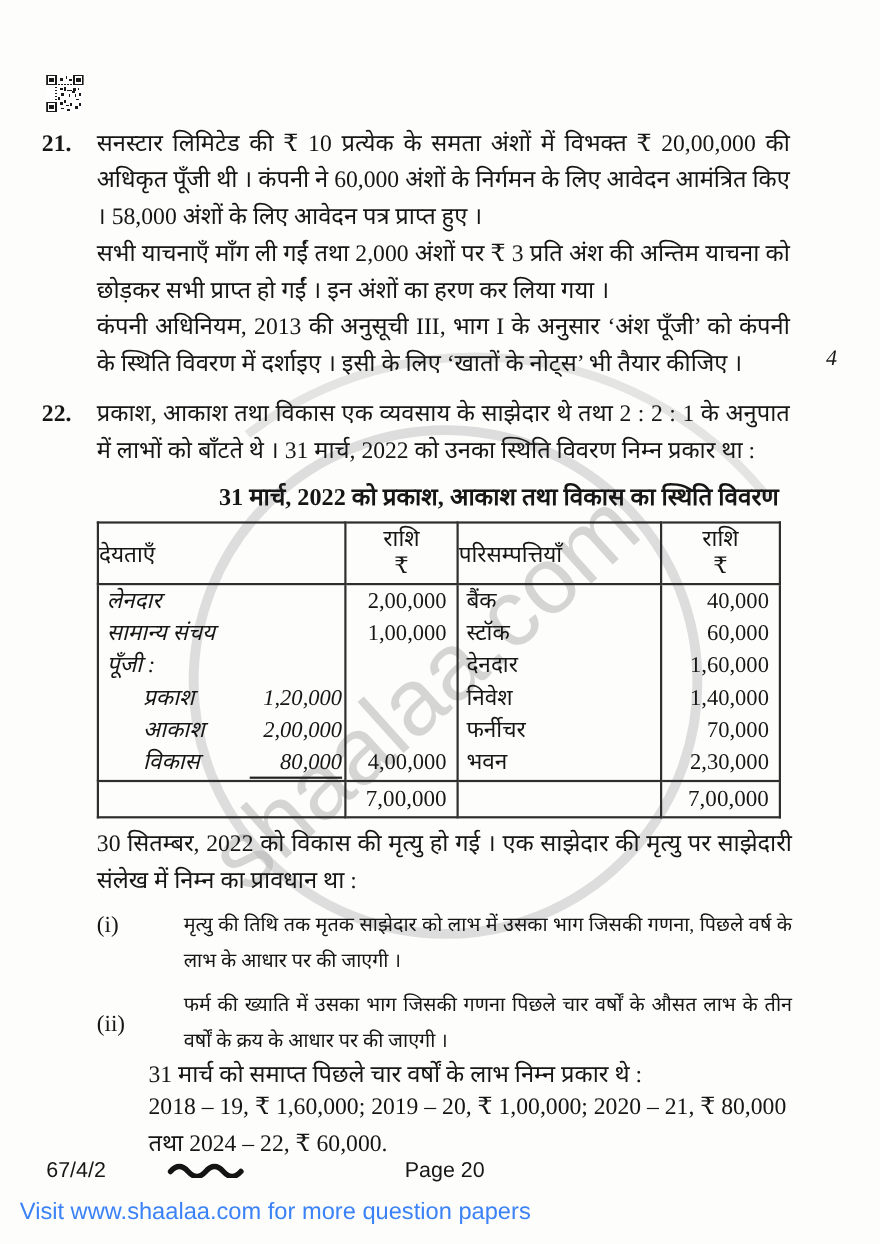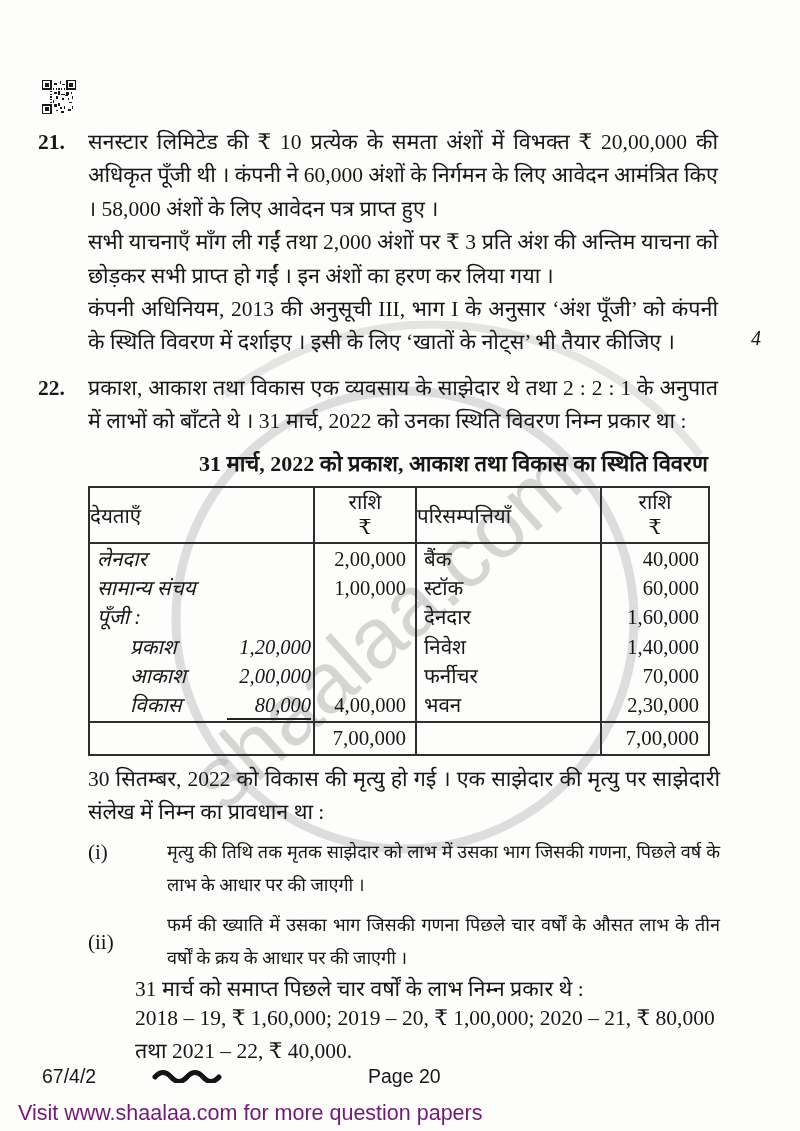--- a/index.html
+++ b/index.html
@@ -1,21 +1,21 @@
 <!DOCTYPE html>
 <html><head>
 <meta charset="utf-8">
 <style>
   html,body{margin:0;padding:0;background:#ffffff;}
   .page{position:relative;width:800px;height:1131px;background:#fdfdfc;overflow:hidden;
         font-family:"Liberation Serif","DejaVu Serif",serif;color:#161616;}
   
   .wm{position:absolute;left:0;top:0;z-index:0;pointer-events:none;}
   
-  .layer{position:absolute;left:0;top:16px;width:800px;height:847px;z-index:1;}
+  .layer{position:absolute;left:0;top:4px;width:800px;height:847px;z-index:1;}
   .qr{position:absolute;left:42px;top:64px;}
   .qblock{position:absolute;display:flex;align-items:flex-start;}
   .qnum{width:50px;font-weight:700;font-size:21.5px;line-height:33.4px;}
   .qtext{width:630px;font-size:21.5px;line-height:33.4px;text-align:justify;}
   .qtext p{margin:0;}
   .marks{position:absolute;left:751px;top:311px;font-style:italic;font-size:20px;}
   .bs-title{position:absolute;left:88px;top:431px;width:620px;text-align:right;
             font-weight:700;font-size:22px;}
   
   table.bs{position:absolute;left:88px;top:470px;width:620px;border-collapse:collapse;
@@ -39,21 +39,21 @@
   .para{position:absolute;font-size:21.5px;line-height:33.4px;text-align:justify;}
   .item{position:absolute;left:88px;width:632px;display:flex;}
   .ilabel{width:47px;font-size:21px;line-height:33.4px;}
   .itext{flex:1;font-size:18px;line-height:33.4px;text-align:justify;margin-left:32px;}
   .pline{font-size:21.5px;line-height:33px;}
   
   .f-sans{font-family:"Liberation Sans","DejaVu Sans",sans-serif;}
   .f-code{position:absolute;left:42px;top:1049px;font-size:19.5px;}
   .f-squiggle{position:absolute;left:152px;top:1051px;}
   .f-page{position:absolute;left:368px;top:1049px;font-size:19.5px;}
-  .caption{position:absolute;left:18px;top:1085px;font-size:21.5px;color:#701a75;}
+  .caption{position:absolute;left:18px;top:1085px;font-size:21.5px;color:#3b82f6;}
 </style>
 </head>
 <body>
 
 <div class="page">
 
   <svg class="wm" width="800" height="1131" viewBox="0 0 800 1131">
     <circle cx="405" cy="620" r="229" fill="none" stroke="#c2c2c2" stroke-width="9" opacity="0.55"></circle>
     <path d="M 225 395 A 340 340 0 0 1 700 455" fill="none" stroke="#c6c6c6" stroke-width="8" opacity="0.45"></path>
     <text transform="translate(405,650) rotate(-42)" text-anchor="middle" font-family="Liberation Sans, DejaVu Sans, sans-serif" font-size="86" fill="#b5b5b5" opacity="0.55">shaalaa.com</text>
@@ -219,21 +219,21 @@
     </div>
 
     <div class="item" style="top:893px;align-items:center;">
       <div class="ilabel">(ii)</div>
       <div class="itext">फर्म की ख्याति में उसका भाग जिसकी गणना पिछले चार वर्षों के औसत लाभ के तीन वर्षों के क्रय के आधार पर की जाएगी ।</div>
     </div>
 
     <div class="para pline" style="left:135px;top:957px;width:590px;text-align:left;">31 मार्च को समाप्त पिछले चार वर्षों के लाभ निम्न प्रकार थे :</div>
     <div style="position:absolute;left:135px;top:986px;width:590px;">
       <div class="pline">2018 – 19, ₹  1,60,000; 2019 – 20, ₹  1,00,000; 2020 – 21, ₹  80,000</div>
-      <div class="pline">तथा 2021 – 22, ₹  40,000.</div>
+      <div class="pline">तथा 2024 – 22, ₹  60,000.</div>
     </div>
 
     <div class="f-code f-sans">67/4/2</div>
     <svg class="f-squiggle" width="74" height="16" viewBox="0 0 74 16">
       <path d="M3 10 Q11 1 19 10 T35 10 T51 10 T67 10" fill="none" stroke="#141414" stroke-width="5" stroke-linecap="round"></path>
     </svg>
     <div class="f-page f-sans">Page 20</div>
 
     <div class="caption f-sans">Visit www.shaalaa.com for more question papers</div>
 

